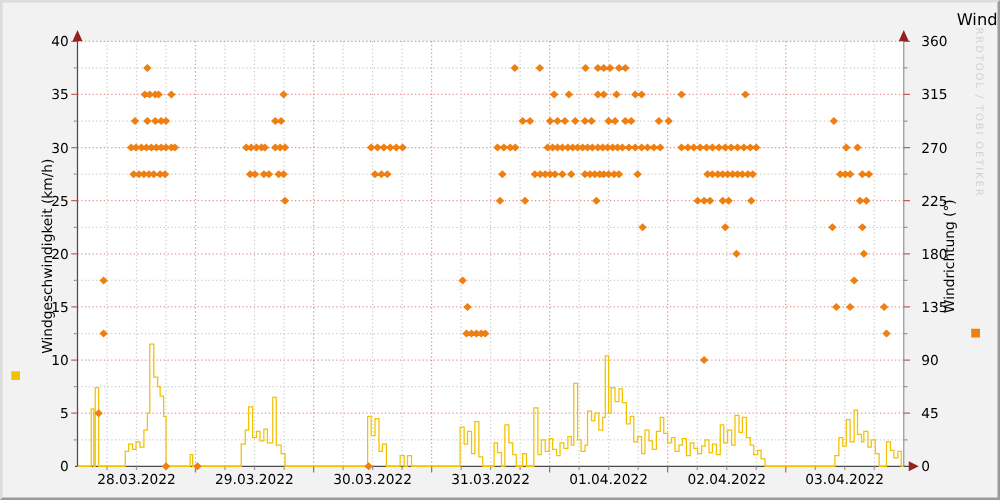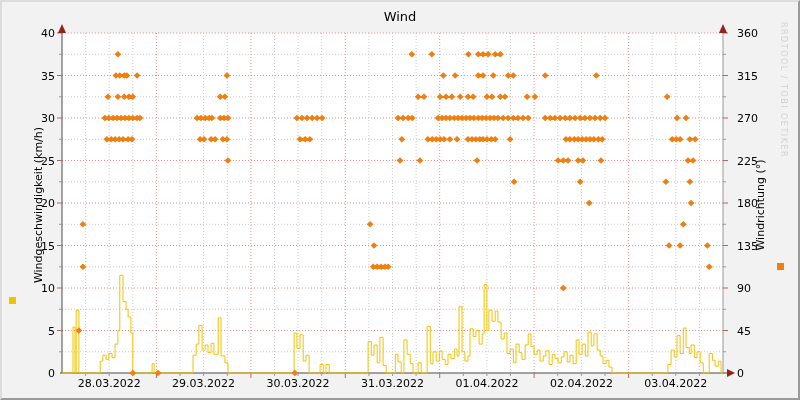--- a/index.html
+++ b/index.html
@@ -3,21 +3,21 @@
 <meta charset="utf-8">
 <style>
   html,body{margin:0;padding:0;background:#fff;}
   .frame{
     position:relative;width:796px;height:396px;
     border:2px solid;border-color:#dcdcdc #9a9a9a #9a9a9a #dcdcdc;
     background:#f2f2f2;overflow:hidden;
     font-family:"DejaVu Sans", sans-serif;
   }
   .title{
-    position:absolute;top:7px;left:0;width:100%;text-align:center;
+    position:absolute;top:7px;left:0;width:100%;text-align:right;
     font-size:13px;color:#000;
   }
   .vlabel{
     position:absolute;white-space:nowrap;font-size:11px;color:#000;
     transform:translate(-50%,-50%) rotate(-90deg);
   }
   .watermark{
     position:absolute;left:777px;top:20px;
     writing-mode:vertical-rl;font-size:8px;letter-spacing:1.5px;
     color:#d2d2d2;white-space:nowrap;

